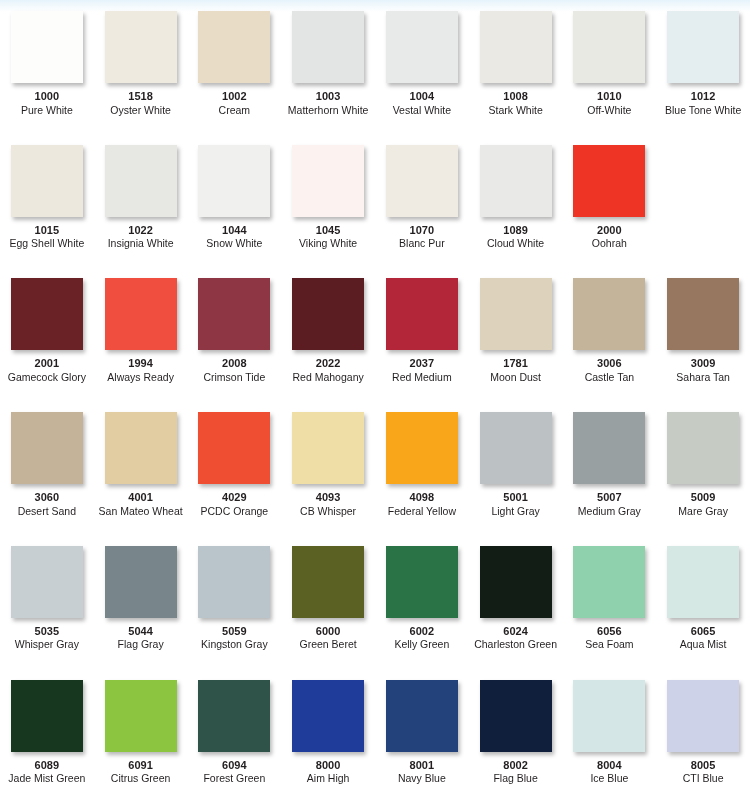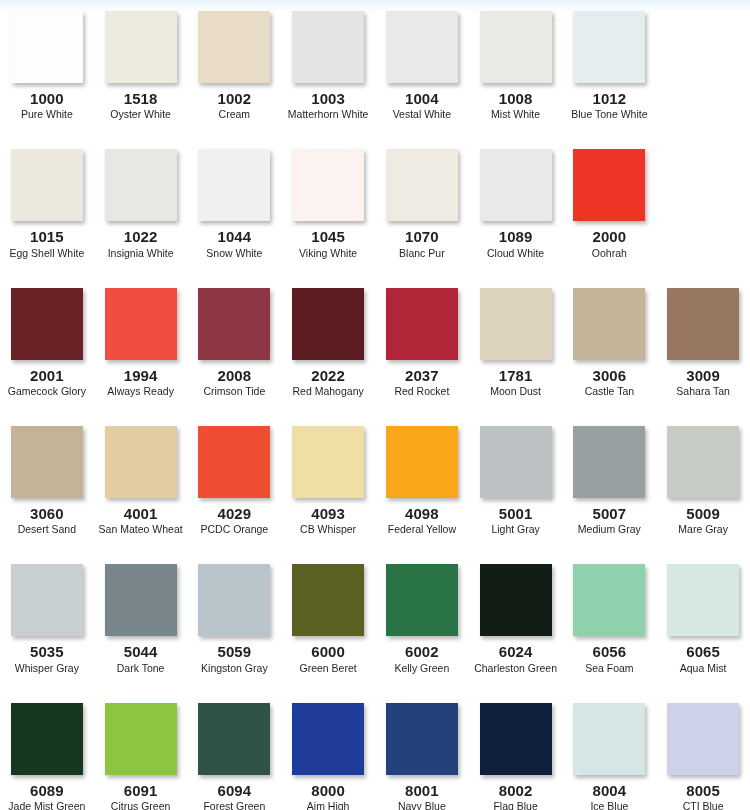--- a/index.html
+++ b/index.html
@@ -43,21 +43,21 @@
     align-items: center;
     box-sizing: border-box;
   }
   .chip {
     width: 72px;
     height: 72px;
     box-shadow: 2px 3px 4px rgba(0,0,0,0.28);
     box-sizing: border-box;
   }
   .chip-code {
-    font-size: 15px;
+    font-size: 11px;
     font-weight: bold;
     color: #231f20;
     margin-top: 7px;
     letter-spacing: 0.1px;
     line-height: 1.15;
     white-space: nowrap;
   }
   .chip-name {
     font-size: 10.5px;
     font-weight: normal;
@@ -97,21 +97,26 @@
         <div class="chip-name">Matterhorn White</div>
       </div>
       <div class="cell">
         <div class="chip" style="background: rgb(232, 234, 233);"></div>
         <div class="chip-code">1004</div>
         <div class="chip-name">Vestal White</div>
       </div>
       <div class="cell">
         <div class="chip" style="background: rgb(234, 233, 227);"></div>
         <div class="chip-code">1008</div>
-        <div class="chip-name">Mist White</div>
+        <div class="chip-name">Stark White</div>
+      </div>
+      <div class="cell">
+        <div class="chip" style="background: rgb(233, 233, 228);"></div>
+        <div class="chip-code">1010</div>
+        <div class="chip-name">Off-White</div>
       </div>
       <div class="cell">
         <div class="chip" style="background: rgb(228, 238, 240);"></div>
         <div class="chip-code">1012</div>
         <div class="chip-name">Blue Tone White</div>
       </div>
     </div>
     <div class="row-gap"></div>
     <div class="swatch-row">
       <div class="cell">
@@ -168,21 +173,21 @@
         <div class="chip-name">Crimson Tide</div>
       </div>
       <div class="cell">
         <div class="chip" style="background: rgb(92, 29, 34);"></div>
         <div class="chip-code">2022</div>
         <div class="chip-name">Red Mahogany</div>
       </div>
       <div class="cell">
         <div class="chip" style="background: rgb(179, 38, 57);"></div>
         <div class="chip-code">2037</div>
-        <div class="chip-name">Red Rocket</div>
+        <div class="chip-name">Red Medium</div>
       </div>
       <div class="cell">
         <div class="chip" style="background: rgb(221, 210, 188);"></div>
         <div class="chip-code">1781</div>
         <div class="chip-name">Moon Dust</div>
       </div>
       <div class="cell">
         <div class="chip" style="background: rgb(196, 180, 154);"></div>
         <div class="chip-code">3006</div>
         <div class="chip-name">Castle Tan</div>
@@ -239,21 +244,21 @@
     <div class="row-gap"></div>
     <div class="swatch-row">
       <div class="cell">
         <div class="chip" style="background: rgb(200, 207, 211);"></div>
         <div class="chip-code">5035</div>
         <div class="chip-name">Whisper Gray</div>
       </div>
       <div class="cell">
         <div class="chip" style="background: rgb(120, 133, 138);"></div>
         <div class="chip-code">5044</div>
-        <div class="chip-name">Dark Tone</div>
+        <div class="chip-name">Flag Gray</div>
       </div>
       <div class="cell">
         <div class="chip" style="background: rgb(186, 196, 203);"></div>
         <div class="chip-code">5059</div>
         <div class="chip-name">Kingston Gray</div>
       </div>
       <div class="cell">
         <div class="chip" style="background: rgb(90, 97, 35);"></div>
         <div class="chip-code">6000</div>
         <div class="chip-name">Green Beret</div>

